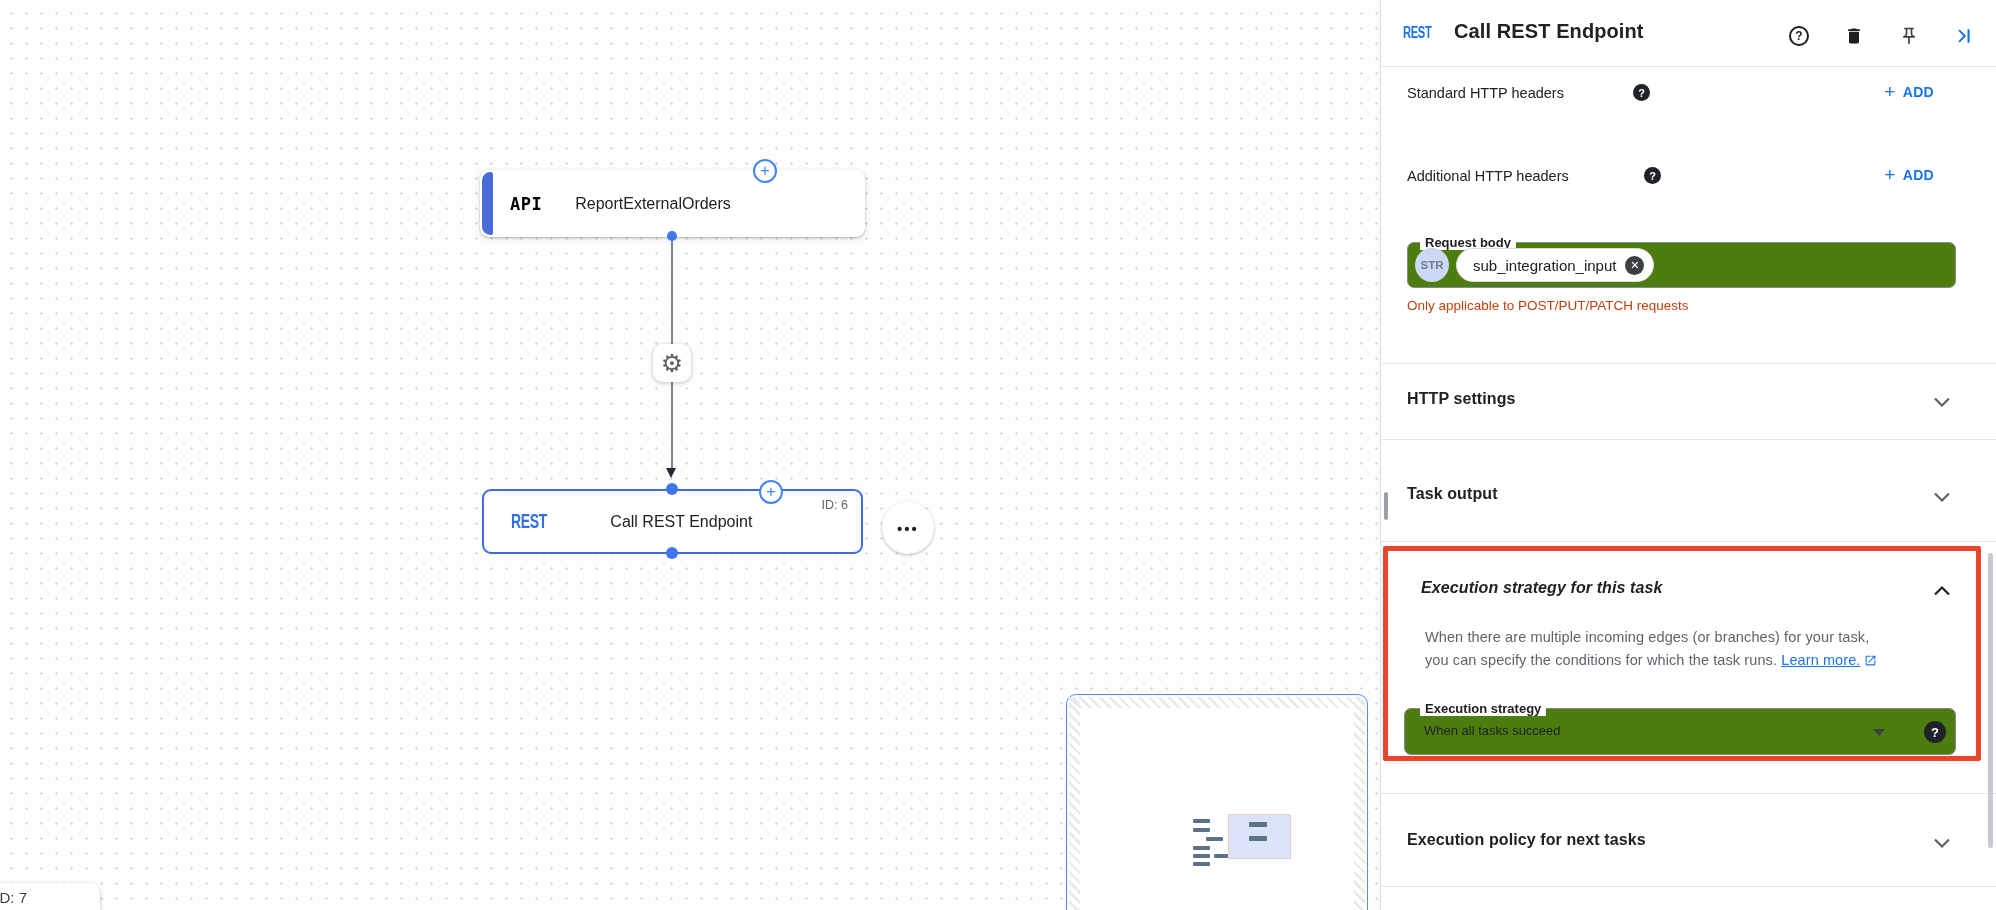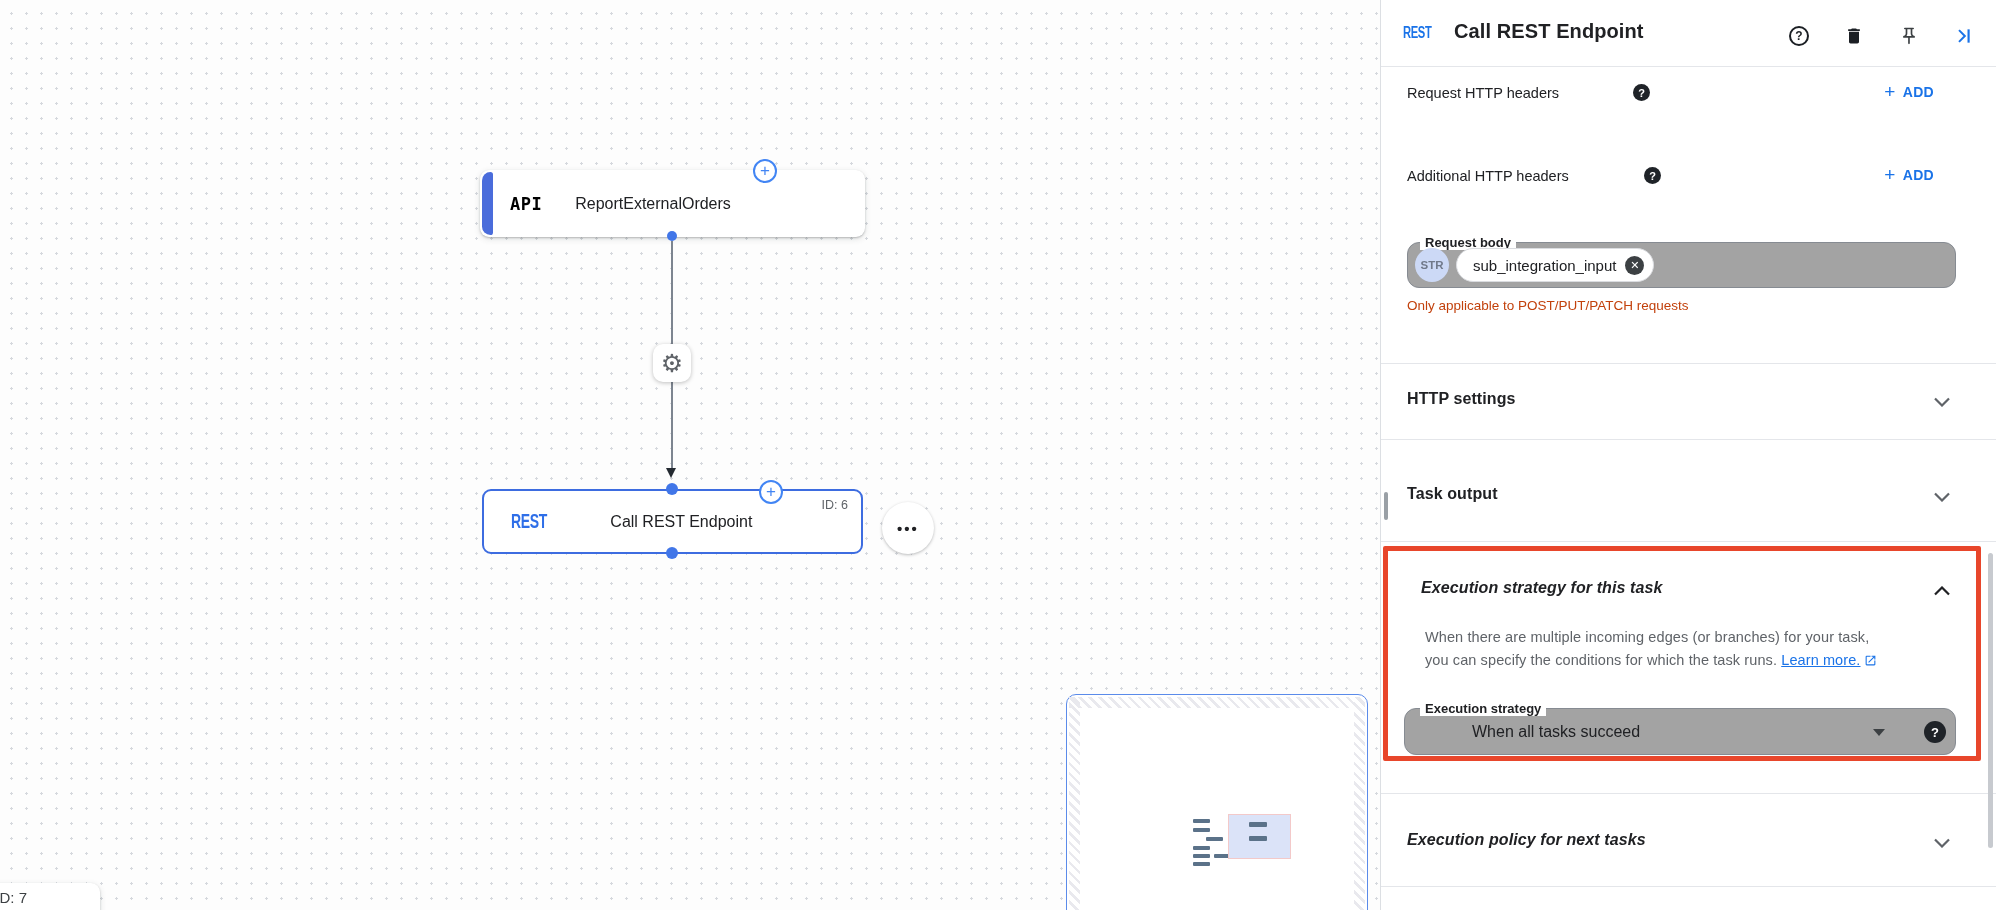--- a/index.html
+++ b/index.html
@@ -65,42 +65,42 @@
   .help-outline { width:20px; height:20px; border:2px solid #1b1f24; border-radius:50%;
     font-size:12px; font-weight:bold; color:#1b1f24; display:flex; align-items:center; justify-content:center; }
 
   .row-label { font-size:14.5px; color:#202124; }
   .q-badge { display:inline-flex; width:17px; height:17px; border-radius:50%; background:#1f2328;
     color:#fff; font-size:11px; font-weight:bold; align-items:center; justify-content:center; cursor:pointer; }
   .add-btn { position:absolute; right:62px; color:#1a73e8; font-size:14px; font-weight:bold;
     letter-spacing:.3px; cursor:pointer; display:flex; align-items:center; gap:7px; }
   .add-btn .plus-glyph { font-size:19px; font-weight:normal; line-height:14px; }
 
-  .outlined-field { position:absolute; border:1px solid #868b92; border-radius:12px; background:#a3a3a3; }
+  .outlined-field { position:absolute; border:1px solid #868b92; border-radius:7px; background:#4d7c0f; }
   .float-label { position:absolute; top:-8px; left:12px; background:#fff; padding:0 5px;
     font-size:13px; font-weight:bold; color:#202124; white-space:nowrap; }
   .str-chip { position:absolute; left:7px; top:5px; width:34px; height:34px; border-radius:50%;
     background:#ccd9f6; color:#70798a; font-size:11.5px; font-weight:bold;
     display:flex; align-items:center; justify-content:center; }
   .value-pill { position:absolute; left:48px; top:5px; height:34px; border:1px solid #dadce0;
     border-radius:17px; background:#fff; display:flex; align-items:center; padding:0 9px 0 16px; gap:9px; }
   .value-pill .pill-text { font-size:15px; color:#202124; white-space:nowrap; }
   .x-badge { width:19px; height:19px; border-radius:50%; background:#3c4043; color:#fff;
     font-size:11px; display:flex; align-items:center; justify-content:center; cursor:pointer; }
   .helper-text { font-size:13.5px; color:#c2410c; }
 
   .section-header { font-size:16px; font-weight:700; color:#202124; letter-spacing:.1px; cursor:pointer; }
   .chev { position:absolute; width:24px; height:24px; display:flex; align-items:center;
     justify-content:center; cursor:pointer; }
 
   .desc-text { font-size:14.5px; line-height:23px; color:#5f6368; letter-spacing:.1px; }
   .learn-link { color:#1a73e8; text-decoration:underline; cursor:pointer; }
   .ext-icon { display:inline-block; vertical-align:-2px; margin-left:3px; }
 
-  .select-value { font-size:16px; color:#202124;margin-left:48px; }
+  .select-value { font-size:13px; color:#202124; }
   .dd-caret { position:absolute; right:70px; top:20px; width:0; height:0;
     border-left:6px solid transparent; border-right:6px solid transparent;
     border-top:7px solid #3c4043; cursor:pointer; }
   .q-badge.big { width:22px; height:22px; font-size:13px; }
 
   #highlight-box { position:absolute; left:2px; top:546px; width:598px; height:215px;
     border:5px solid #e8462b; border-radius:2px; pointer-events:none; z-index:9; }
 
   .scroll-thumb { position:absolute; background:#c7cacf; border-radius:3px; cursor:pointer; }
   .left-indicator { position:absolute; left:3px; top:492px; width:4px; height:28px;
@@ -175,21 +175,21 @@
         </svg>
     </div>
     <div class="hdr-icon" style="left:571px;">
       <svg width="20" height="20" viewBox="0 0 24 24">
           <path d="M6 5l7 7-7 7" stroke="#1a73e8" stroke-width="2.4" fill="none"></path>
           <line x1="17.5" y1="4" x2="17.5" y2="20" stroke="#1a73e8" stroke-width="2.6"></line>
         </svg>
     </div>
     <div class="divider" style="top:66px;"></div>
 
-    <span class="p-abs row-label" style="left:26px; top:85px;">Request HTTP headers</span>
+    <span class="p-abs row-label" style="left:26px; top:85px;">Standard HTTP headers</span>
     <span class="p-abs q-badge" style="left:252px; top:84px;">?</span>
     <div class="add-btn" style="top:84px;">
       <span class="plus-glyph">+</span>
       <span>ADD</span>
     </div>
 
     <span class="p-abs row-label" style="left:26px; top:168px;">Additional HTTP headers</span>
     <span class="p-abs q-badge" style="left:263px; top:167px;">?</span>
     <div class="add-btn" style="top:167px;">
       <span class="plus-glyph">+</span>
@@ -241,21 +241,21 @@
     <div class="outlined-field" style="left:23px; top:708px; width:552px; height:47px;">
       <span class="float-label" style="left:15px;">Execution strategy</span>
       <span class="p-abs select-value" style="left:19px; top:14px;">When all tasks succeed</span>
       <span class="dd-caret"></span>
       <span class="q-badge big" style="position:absolute; right:9px; top:12px;">?</span>
     </div>
     <div id="highlight-box"></div>
 
     <div class="divider" style="top:793px;"></div>
 
-    <span class="p-abs section-header" style="left:26px; top:831px;font-style:italic;">Execution policy for next tasks</span>
+    <span class="p-abs section-header" style="left:26px; top:831px;">Execution policy for next tasks</span>
     <div class="chev" style="left:549px; top:831px;">
       <svg width="16" height="10" viewBox="0 0 16 10">
           <path d="M1 1.5l7 7 7-7" stroke="#5f6368" stroke-width="2.2" fill="none"></path>
         </svg>
     </div>
     <div class="divider" style="top:886px;"></div>
 
     <div class="scroll-thumb" style="left:607px; top:553px; width:5px; height:295px;"></div>
   </div>
 </div>

